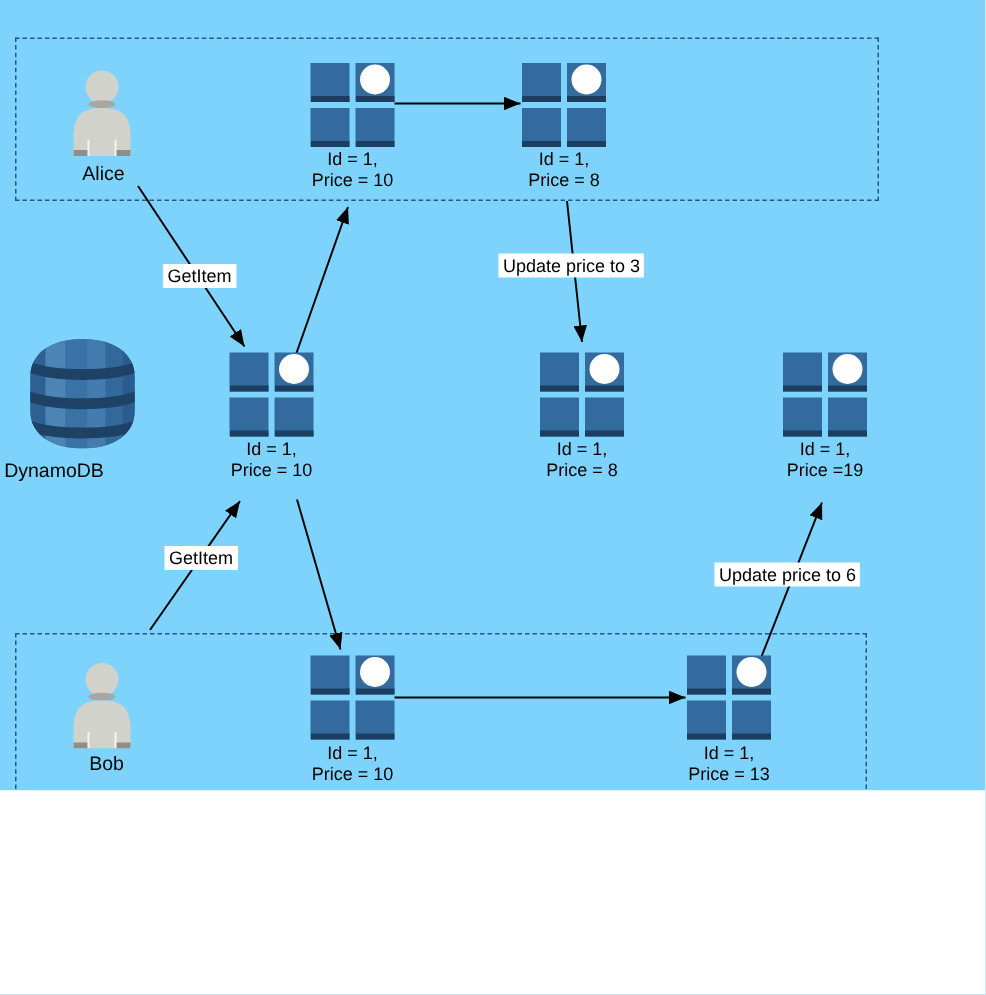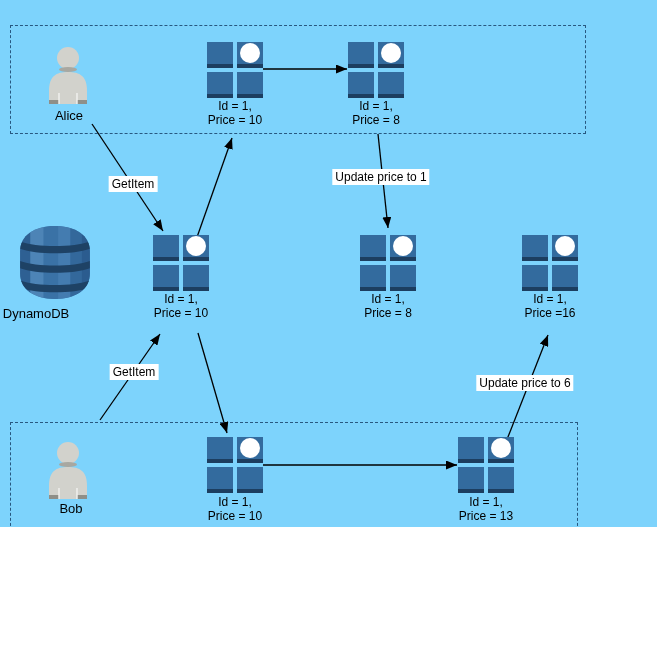--- a/index.html
+++ b/index.html
@@ -171,21 +171,21 @@
   <div class="item-icon" style="left:522px;top:235px">
     <div class="cell"></div>
     <div class="cell cc">
         <span class="dot"></span>
       </div>
     <div class="cell"></div>
     <div class="cell"></div>
   </div>
   <div class="item-label" style="left:550px;top:293px">
     <div>Id = 1,</div>
-    <div>Price =16</div>
+    <div>Price =19</div>
   </div>
 
   <div class="item-icon" style="left:207px;top:437px">
     <div class="cell"></div>
     <div class="cell cc">
         <span class="dot"></span>
       </div>
     <div class="cell"></div>
     <div class="cell"></div>
   </div>
@@ -202,18 +202,18 @@
     <div class="cell"></div>
     <div class="cell"></div>
   </div>
   <div class="item-label" style="left:486px;top:496px">
     <div>Id = 1,</div>
     <div>Price = 13</div>
   </div>
 
   <div class="arrow-label" style="left:133px;top:184px">GetItem</div>
   <div class="arrow-label" style="left:134px;top:372px">GetItem</div>
-  <div class="arrow-label" style="left:381px;top:177px">Update price to 1</div>
+  <div class="arrow-label" style="left:381px;top:177px">Update price to 3</div>
   <div class="arrow-label" style="left:525px;top:383px">Update price to 6</div>
 
   <div class="time-label" style="left:283px;top:575px">Time</div>
 
 </div>
 
 </body></html>

